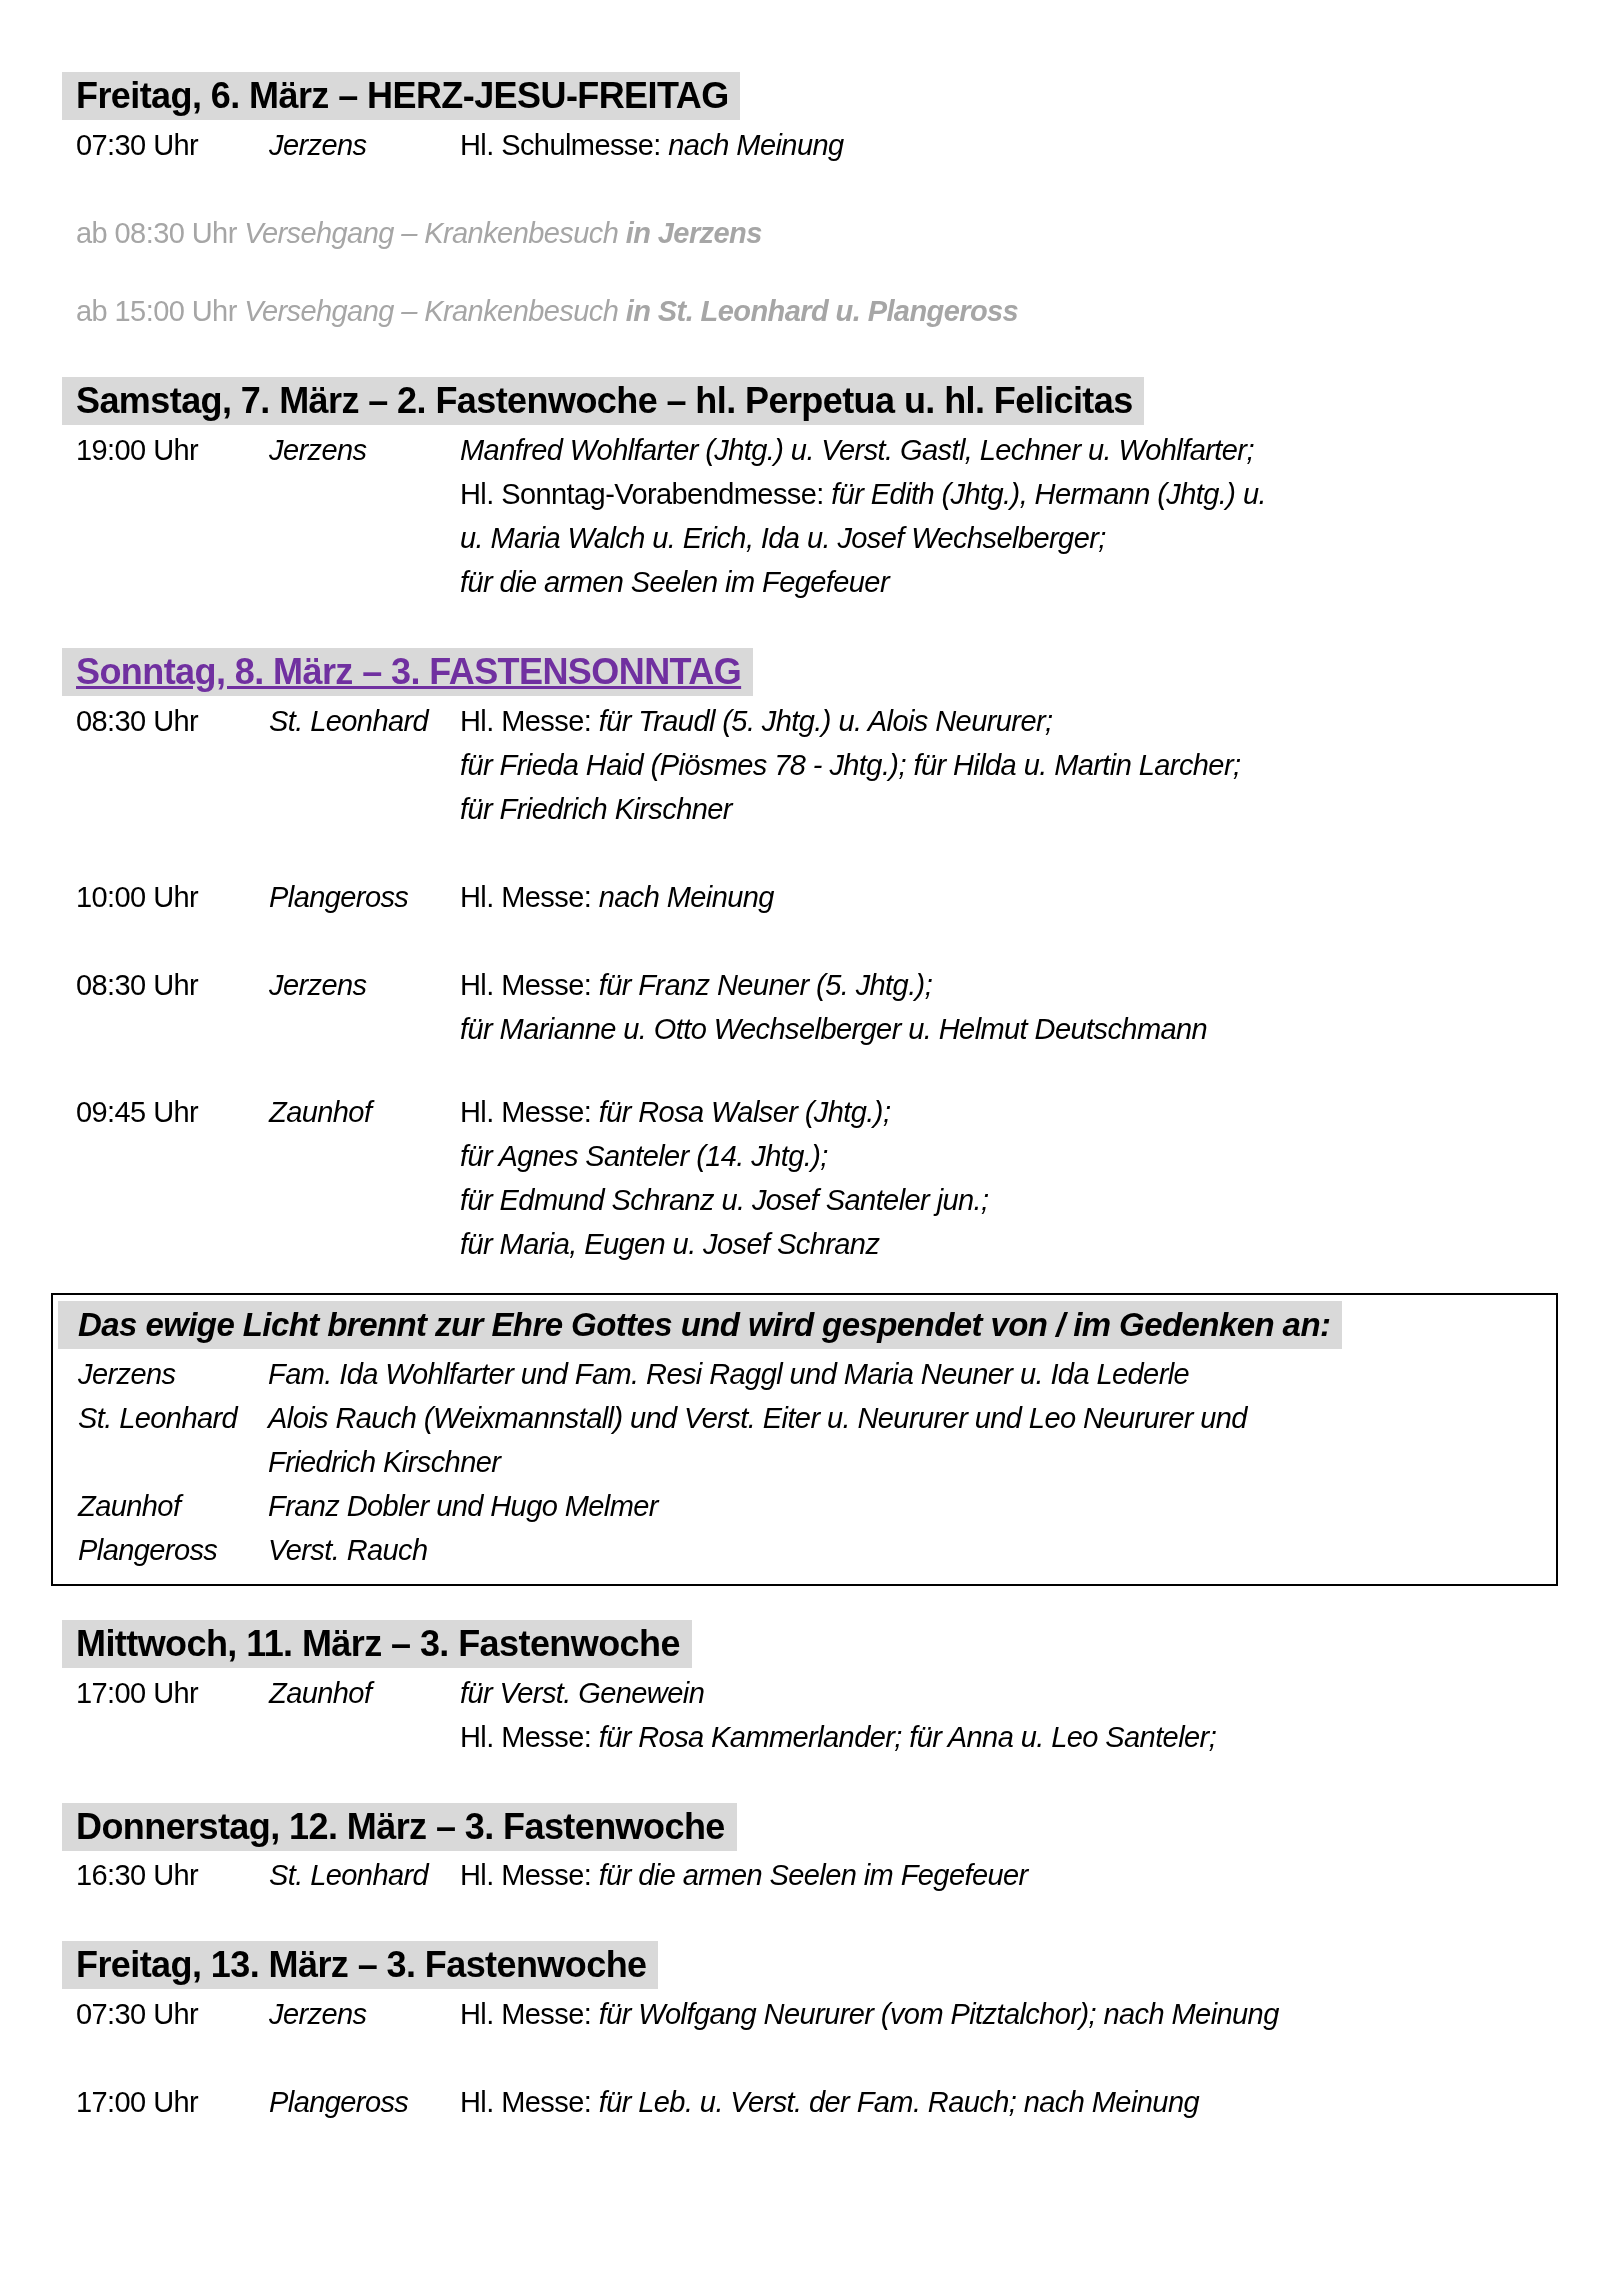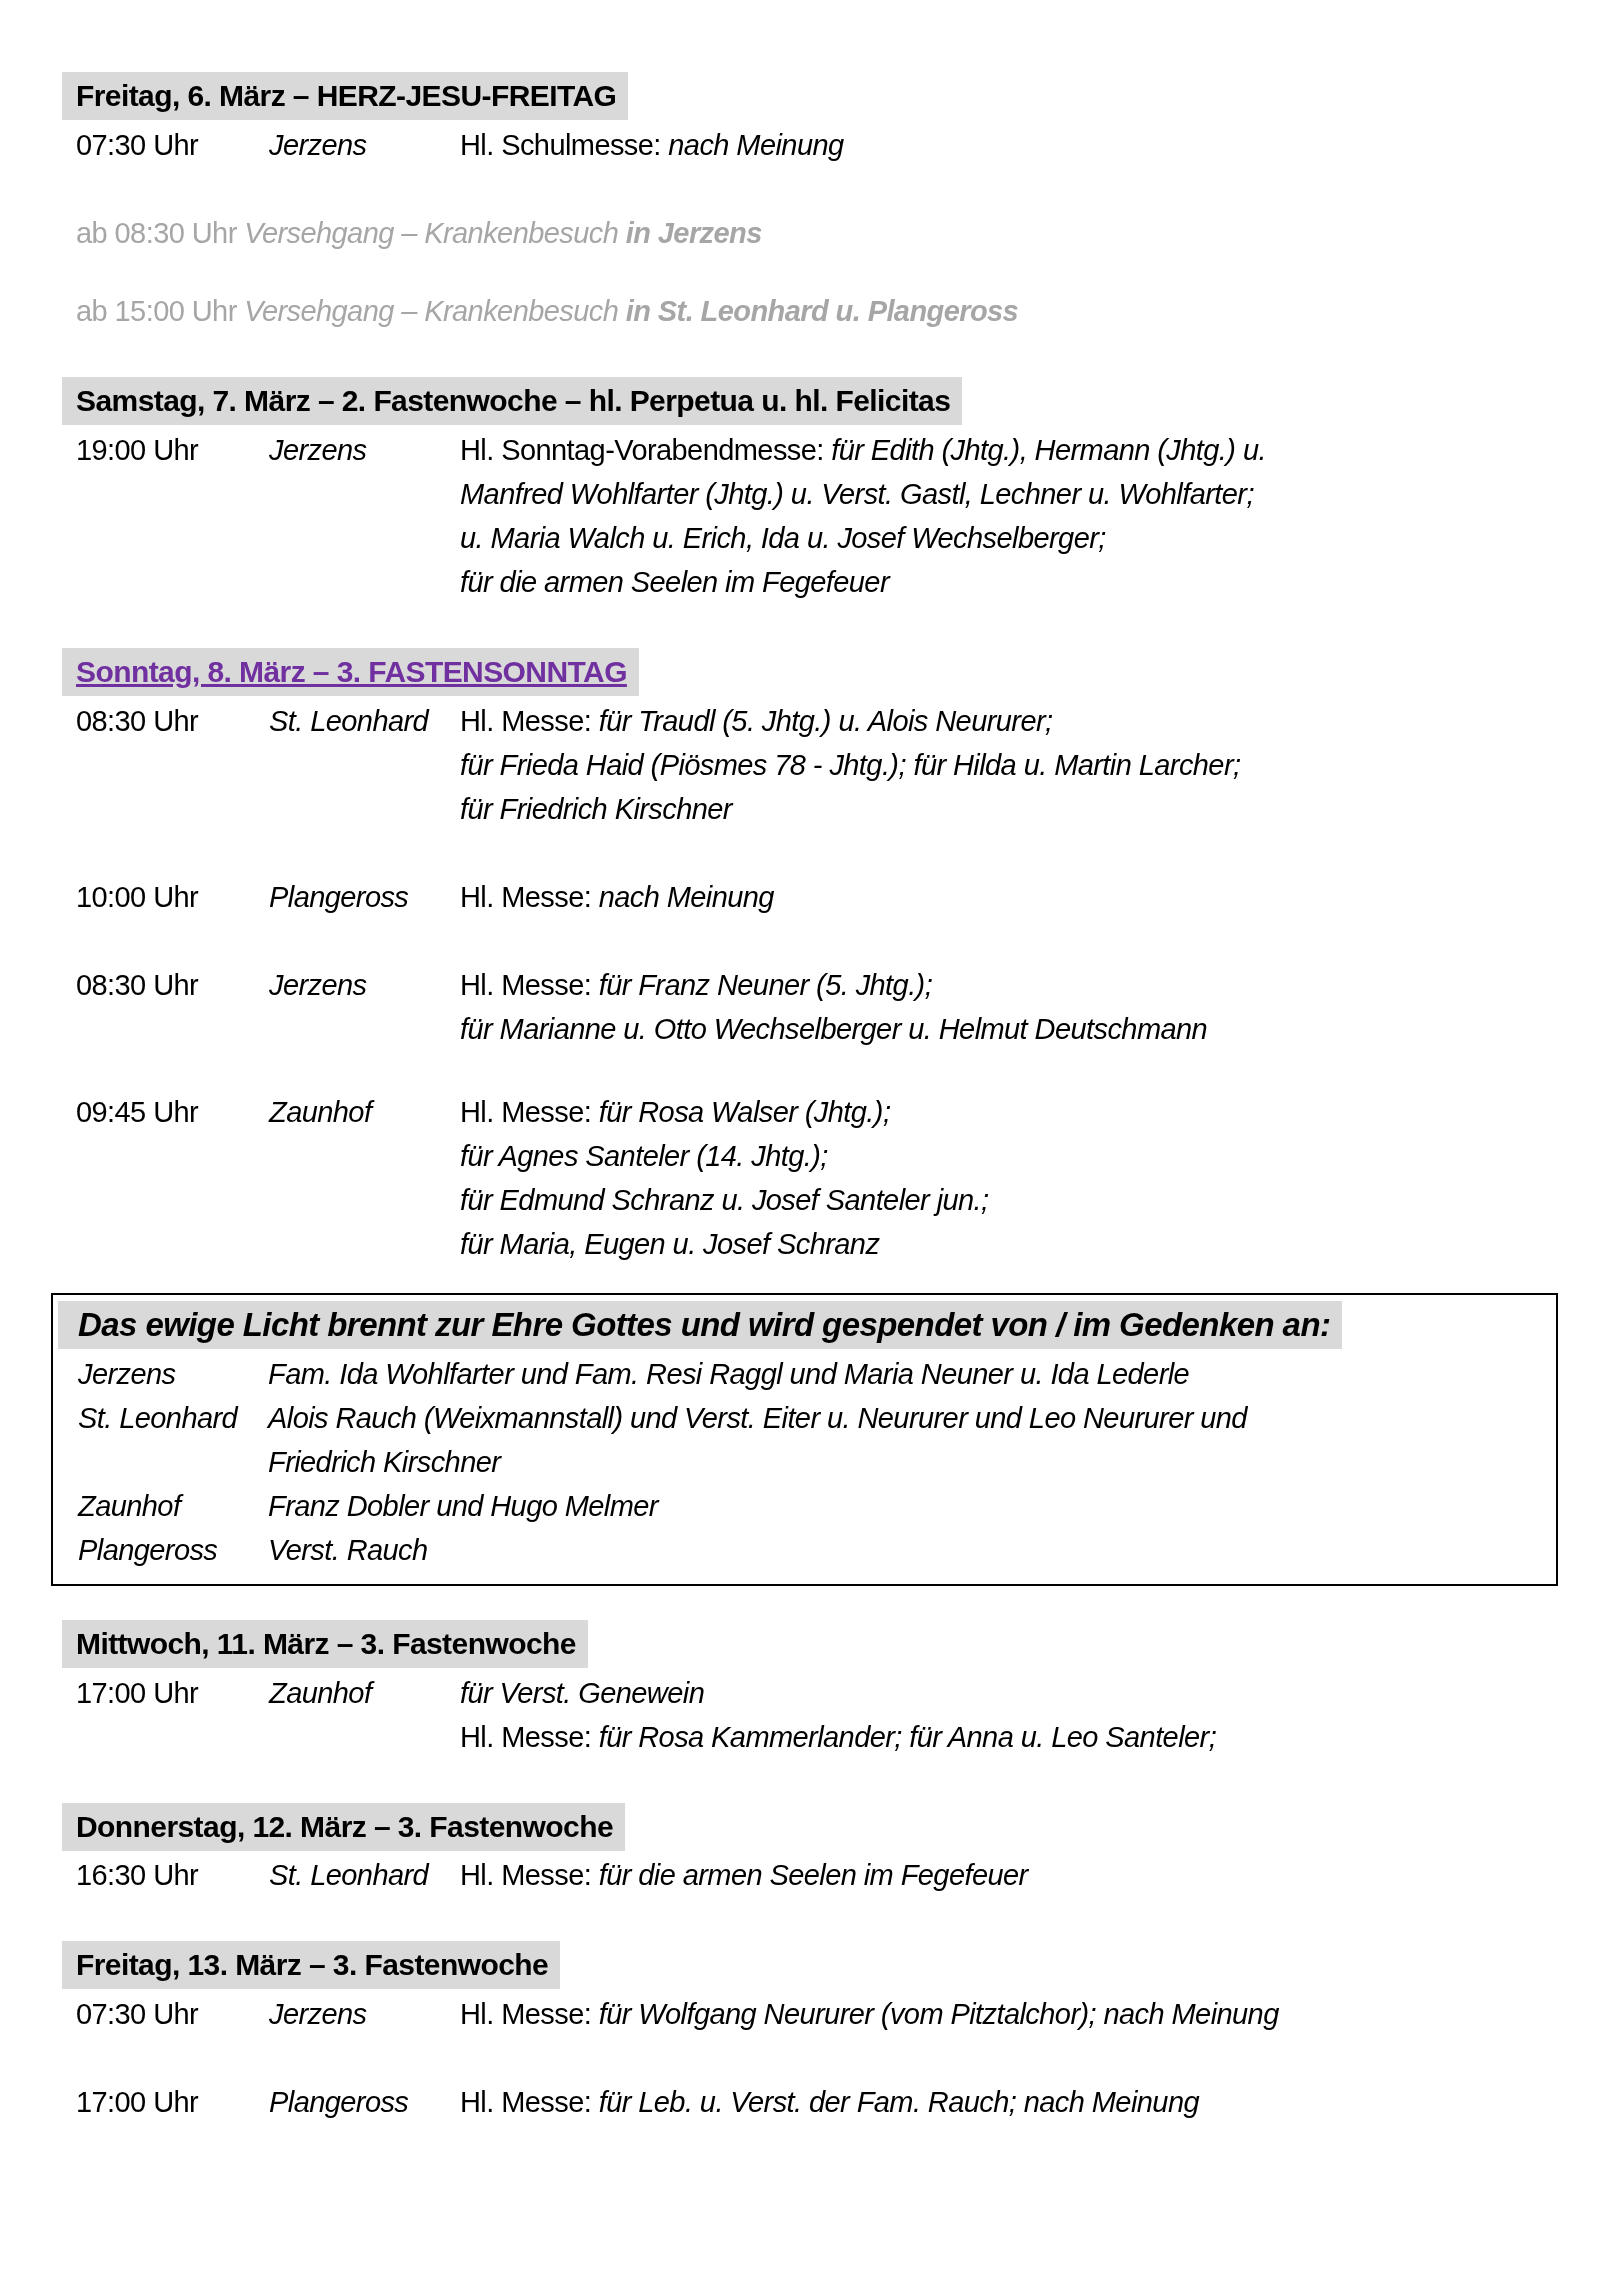--- a/index.html
+++ b/index.html
@@ -13,21 +13,21 @@
     width:100%; height:100%;
     padding:72px 57px 0 76px;
     font-size:29px; line-height:44px;
     letter-spacing:-0.02em;
   }
   
   .hrow { margin-bottom:2.9px; }
   .hl {
     display:inline-block;
     background:var(--highlight,#d9d9d9);
-    font-weight:700; font-size:30px; line-height:44px;
+    font-weight:700; font-size:36px; line-height:44px;
     padding:2px 11.8px 2px 13.7px; margin-left:-13.7px;
   }
   .sun .hl { color:var(--sunday-purple,#7030a0);text-decoration:underline; }
   
   .row { display:flex; align-items:flex-start;justify-content:center; }
   .time { flex:0 0 193px; }
   .loc  { flex:0 0 191px; font-style:italic; }
   .desc { flex:1 1 auto; min-width:0; }
   .dline { display:block; }
   .it { font-style:italic; }
@@ -76,22 +76,22 @@
     <span class="bi">in St. Leonhard u. Plangeross</span>
   </div>
 
   <div class="hrow mt45">
     <span class="hl">Samstag, 7. März – 2. Fastenwoche – hl. Perpetua u. hl. Felicitas</span>
   </div>
   <div class="row">
     <span class="time">19:00 Uhr</span>
     <span class="loc">Jerzens</span>
     <span class="desc">
+      <span class="dline it">Manfred Wohlfarter (Jhtg.) u. Verst. Gastl, Lechner u. Wohlfarter;</span>
       <span class="dline"><span class="svc">Hl. Sonntag-Vorabendmesse:</span> <span class="it">für Edith (Jhtg.), Hermann (Jhtg.) u.</span></span>
-      <span class="dline it">Manfred Wohlfarter (Jhtg.) u. Verst. Gastl, Lechner u. Wohlfarter;</span>
       <span class="dline it">u. Maria Walch u. Erich, Ida u. Josef Wechselberger;</span>
       <span class="dline it">für die armen Seelen im Fegefeuer</span>
     </span>
   </div>
 
   <div class="hrow sun mt45">
     <span class="hl">Sonntag, 8. März – 3. FASTENSONNTAG</span>
   </div>
   <div class="row">
     <span class="time">08:30 Uhr</span>

